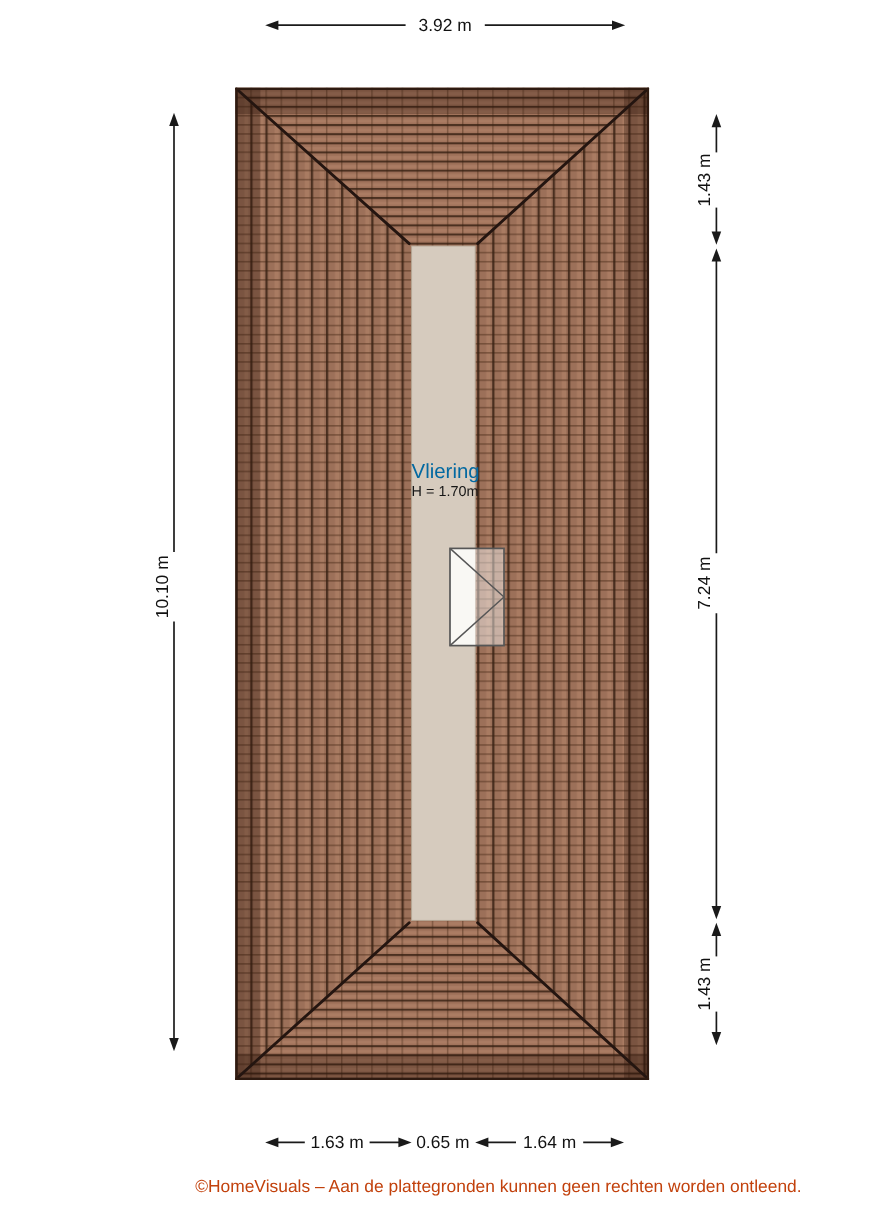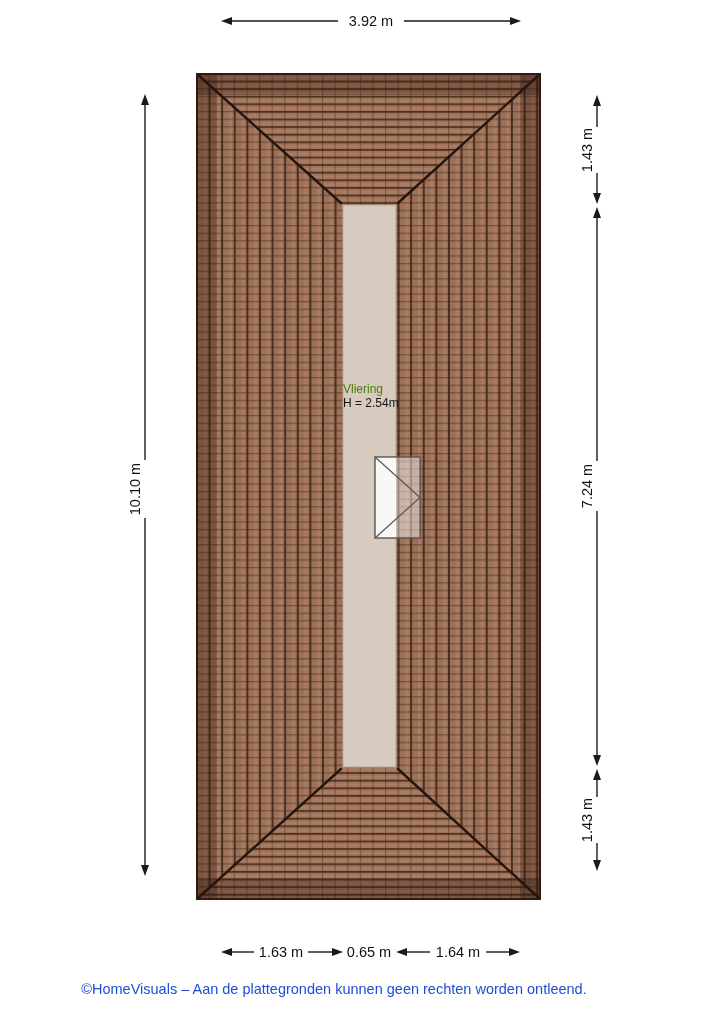--- a/index.html
+++ b/index.html
@@ -5,29 +5,29 @@
   html,body{margin:0;padding:0;background:#fff;}
   .page{
     position:relative;width:724px;height:1024px;background:#ffffff;overflow:hidden;
     font-family:"Liberation Sans", sans-serif;color:#1a1a1a;
   }
   .roof{position:absolute;left:196px;top:73px;width:345px;height:827px;}
   .room-label{
     position:absolute;left:343px;top:383px;white-space:nowrap;line-height:1.15;
     text-align:left;z-index:5;
   }
-  .room-label .name{font-size:12px;color:#4d7c0f;}
+  .room-label .name{font-size:17px;color:#0369a1;}
   .room-label .height{font-size:12px;color:#161616;}
   svg.dims{position:absolute;left:0;top:0;pointer-events:none;z-index:6;}
   svg.dims text{font-size:14.5px;fill:#111;}
   svg.dims line{stroke:#1a1a1a;stroke-width:1.4;}
   svg.dims polygon{fill:#1a1a1a;}
   .footer{
-    position:absolute;left:0;top:980px;width:668px;text-align:center;
-    font-size:14.5px;line-height:18px;color:#1d4ed8;z-index:5;
+    position:absolute;left:0;top:980px;width:668px;text-align:right;
+    font-size:14.5px;line-height:18px;color:#c2410c;z-index:5;
   }
 </style>
 </head>
 <body>
 
 <div class="page">
 
   <div class="roof">
     <svg width="345" height="827" viewBox="0 0 345 827">
       <defs>
@@ -70,21 +70,21 @@
         <rect x="200" y="384" width="24" height="81" fill="#ffffff" opacity="0.45"></rect>
         <rect x="179" y="384" width="45" height="81" fill="none" stroke="#565656" stroke-width="1.4"></rect>
         <line x1="179" y1="384" x2="224" y2="424.5" stroke="#565656" stroke-width="1.2"></line>
         <line x1="179" y1="465" x2="224" y2="424.5" stroke="#565656" stroke-width="1.2"></line>
       </g>
     </svg>
   </div>
 
   <div class="room-label">
     <div class="name">Vliering</div>
-    <div class="height">H = 2.54m</div>
+    <div class="height">H = 1.70m</div>
   </div>
 
   <svg class="dims" width="724" height="1024" viewBox="0 0 724 1024">
 
     <g>
       <polygon points="221,21 232,17 232,25"></polygon>
       <line x1="230" y1="21" x2="338" y2="21"></line>
       <line x1="404" y1="21" x2="511" y2="21"></line>
       <polygon points="521,21 510,17 510,25"></polygon>
       <text x="371" y="26" text-anchor="middle">3.92 m</text>

